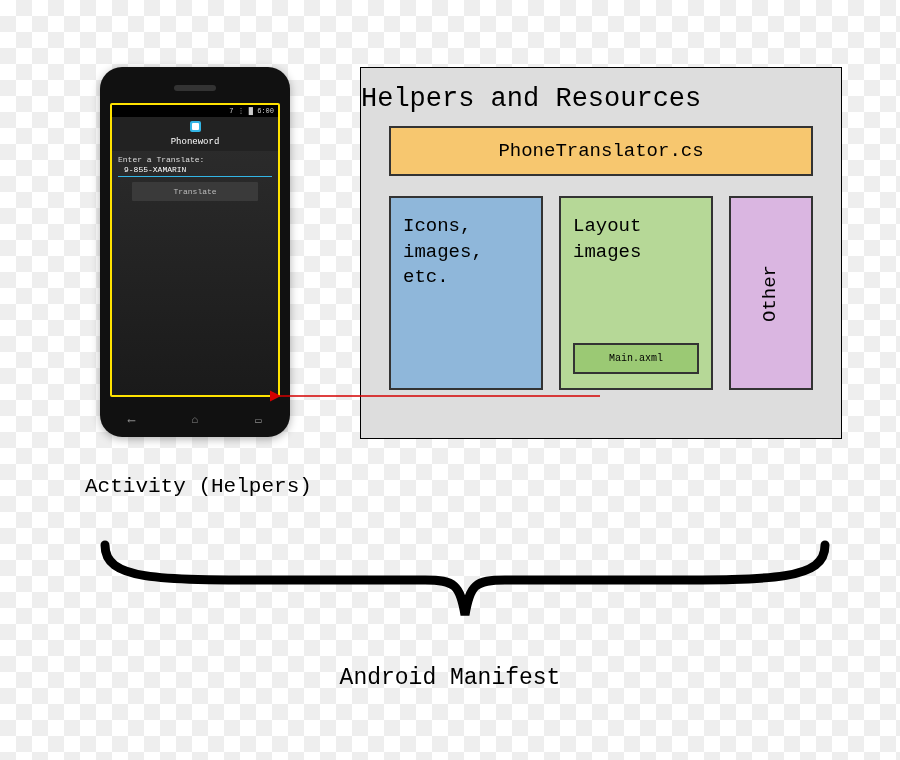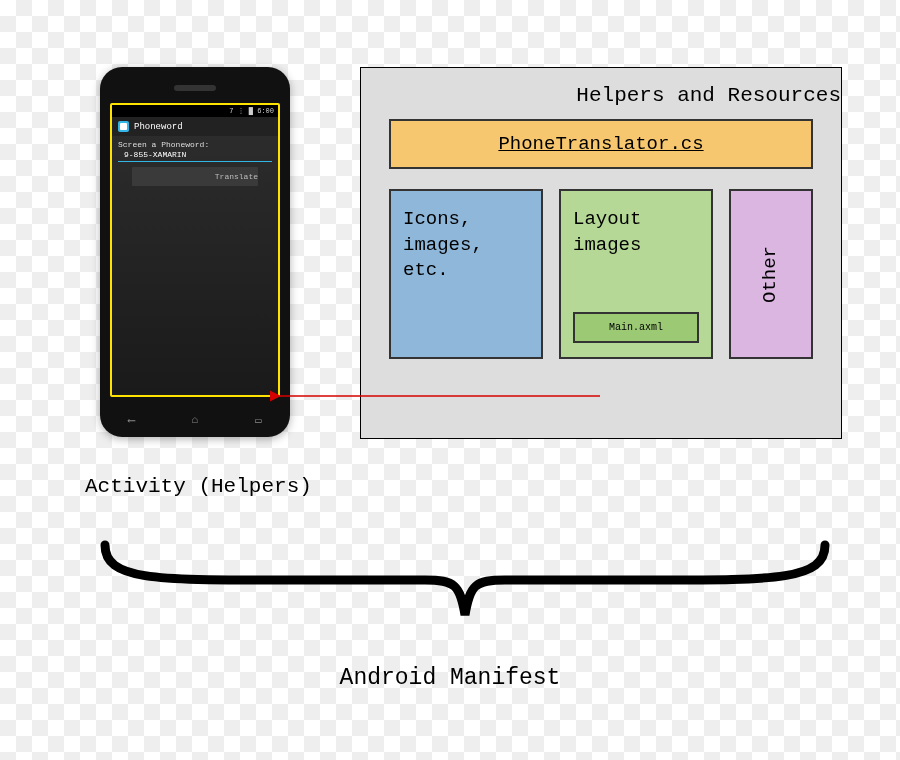--- a/index.html
+++ b/index.html
@@ -26,56 +26,56 @@
 .phone .screen{
   position:absolute;top:36px;left:10px;right:10px;bottom:40px;
   background:linear-gradient(180deg,#2e2e2e 0%,#1a1a1a 100%);
   border:2px solid #ffe200;border-radius:2px;
 }
 .phone .status{
   height:12px;background:#000;color:#ccc;font-size:7px;
   display:flex;justify-content:space-between;align-items:center;padding:0 4px;
 }
 .phone .appbar{
-  background:#222;color:#fff;font-size:9px;padding:4px 6px;display:flex;align-items:center;gap:5px;
+  background:#222;color:#fff;font-size:9px;padding:4px 6px;display:flex;align-items:center;gap:5px;flex-direction:column;
 }
 .phone .appbar .ico{
   width:11px;height:11px;background:#33b5e5;display:inline-block;border-radius:2px;
   position:relative;
 }
 .phone .appbar .ico:after{
   content:"";position:absolute;inset:2px;background:#fff;border-radius:1px;
 }
 .phone .prompt{color:#ddd;font-size:8px;padding:4px 6px 1px 6px}
 .phone .field{
   color:#fff;font-size:8px;padding:0 6px 2px 6px;border-bottom:1px solid #33b5e5;margin:0 6px 5px 6px;
 }
 .phone .btn{
-  margin:4px 20px;background:#3a3a3a;color:#bbb;font-size:8px;text-align:right;padding:5px 0;
+  margin:4px 20px;background:#3a3a3a;color:#bbb;font-size:8px;text-align:center;padding:5px 0;
   border-radius:1px;
 }
 .phone .btn.disabled{color:#555;background:#2b2b2b}
 .phone .nav{
   position:absolute;bottom:10px;left:0;right:0;display:flex;justify-content:space-around;
 }
 .phone .nav span{color:#888;font-size:11px}
 
 .panel{
   position:absolute;left:360px;top:67px;width:480px;height:370px;
   background:#ddd;border:1px solid #000;
 }
 .panel-title{
-  text-align:right;font-size:21px;margin:16px 0 12px 0;
+  text-align:left;font-size:27px;margin:16px 0 12px 0;
 }
 .file-box{
   margin:0 28px;background:#f7c76f;border:2px solid #333;
-  text-align:center;font-size:19px;padding:12px 8px;text-decoration:underline;
+  text-align:center;font-size:19px;padding:12px 8px;
 }
 .row{
-  display:flex;gap:16px;margin:20px 28px 0 28px;height:170px;
+  display:flex;gap:16px;margin:20px 28px 0 28px;height:194px;
 }
 .cell{
   border:2px solid #333;font-size:19px;padding:16px 12px;line-height:1.35;
 }
 .cell.icons{flex:1.2;background:#8fb7da}
 .cell.layout{flex:1.2;background:#b6d897;position:relative}
 .cell.other{
   width:56px;background:#dab6e1;display:flex;align-items:center;justify-content:center;
   writing-mode:vertical-rl;transform:rotate(180deg);text-align:center;
 }
@@ -101,21 +101,21 @@
   <div class="speaker"></div>
   <div class="screen">
     <div class="status">
       <span></span>
       <span>7 ⋮ █ 6:00</span>
     </div>
     <div class="appbar">
       <span class="ico"></span>
       <span>Phoneword</span>
     </div>
-    <div class="prompt">Screen a Phoneword:</div>
+    <div class="prompt">Enter a Translate:</div>
     <div class="field">9-855-XAMARIN</div>
     <div class="btn">Translate</div>
   </div>
   <div class="nav">
     <span>⟵</span>
     <span>⌂</span>
     <span>▭</span>
   </div>
 </div>
 

